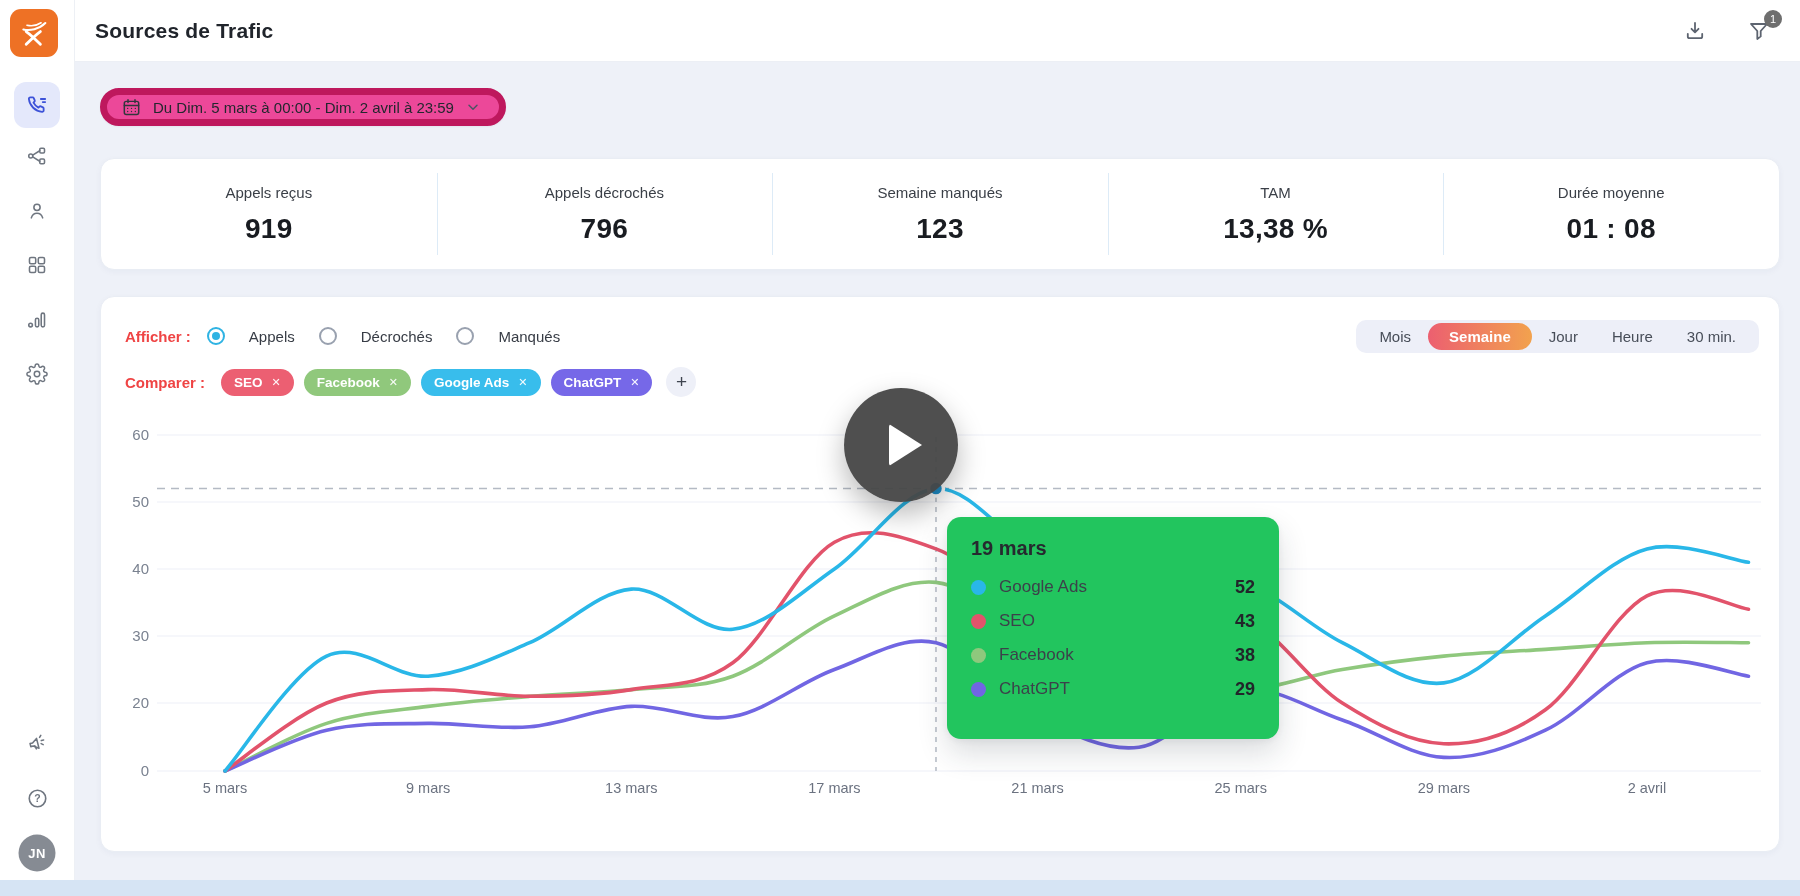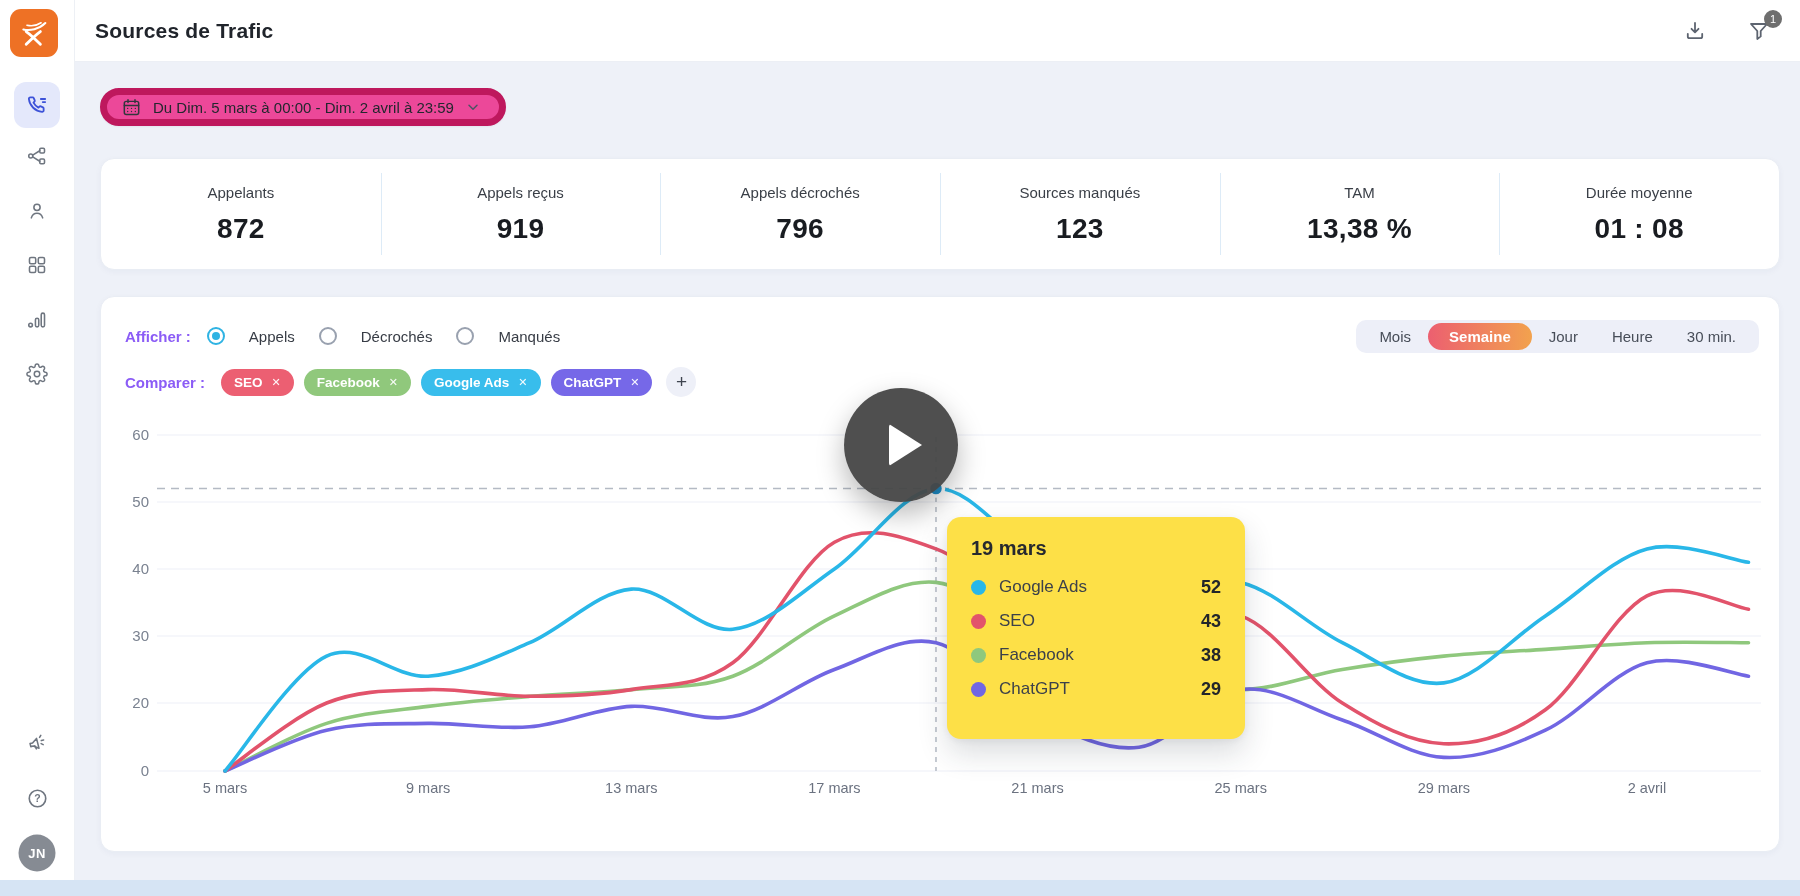--- a/index.html
+++ b/index.html
@@ -41,21 +41,21 @@
   .stat-cell { flex:1; display:flex; flex-direction:column; align-items:center; justify-content:center; gap:12px; position:relative; }
   .stat-cell + .stat-cell::before { content:""; position:absolute; left:0; top:14px; bottom:14px; width:1px; background:#ddebf7; }
   .stat-label { font-size:15px; color:#3a3f47; }
   .stat-value { font-size:28px; font-weight:600; color:#191c21; letter-spacing:.3px; }
 
   
   .chart-card { position:absolute; left:25px; top:234px; width:1680px; height:556px; background:#fff;
     border:1px solid #e9edf4; border-radius:14px; box-shadow:0 2px 6px rgba(23,43,99,.04); }
   .controls-row { position:absolute; left:24px; right:20px; top:22px; height:34px;
     display:flex; align-items:center; z-index:3; }
-  .group-label { font-size:15px; font-weight:bold; color:#8b5cf6; margin-right:16px; }
+  .group-label { font-size:15px; font-weight:bold; color:#ef4444; margin-right:16px; }
   .radio-group { display:flex; align-items:center; gap:24px; }
   .radio-item { display:flex; align-items:center; gap:24px; cursor:pointer; }
   .radio-dot { width:18px; height:18px; border-radius:50%; border:2px solid #99a1af; background:#fff; position:relative; }
   .radio-dot.checked { border-color:#2fb3e3; }
   .radio-dot.checked::after { content:""; position:absolute; inset:3px; border-radius:50%; background:#2fb3e3; }
   .radio-text { font-size:15px; color:#373c45; }
 
   .segmented { margin-left:auto; background:#edeff8; border-radius:10px; padding:3px 6px;
     display:flex; align-items:center; }
   .seg-item { padding:4px 17px; font-size:15px; color:#474d58; border-radius:14px; cursor:pointer; white-space:nowrap;text-align:right; }
@@ -70,21 +70,21 @@
     font-size:19px; display:flex; align-items:center; justify-content:center; cursor:pointer; }
 
   .chart-svg { position:absolute; inset:0; z-index:1; }
 
   .play-btn { position:absolute; left:743px; top:91px; width:114px; height:114px; border-radius:50%;
     background:rgba(70,70,70,.95); box-shadow:0 12px 28px rgba(0,0,0,.28); z-index:4;
     display:flex; align-items:center; justify-content:center; cursor:pointer; }
   .play-tri { width:0; height:0; border-top:21px solid transparent; border-bottom:21px solid transparent;
     border-left:33px solid #fff; margin-left:9px; border-radius:3px; }
 
-  .tooltip { position:absolute; left:846px; top:220px; width:298px; height:222px; background:#fde047;
+  .tooltip { position:absolute; left:846px; top:220px; width:332px; height:222px; background:#22c55e;
     border-radius:14px; box-shadow:0 14px 30px rgba(30,41,59,.16), 0 2px 6px rgba(30,41,59,.06);
     padding:20px 24px 14px 24px; z-index:5; }
   .tt-title { font-size:20px; font-weight:600; color:#26292f; margin-bottom:10px; }
   .tt-row { display:flex; align-items:center; gap:13px; padding:6.5px 0; }
   .tt-dot { width:15px; height:15px; border-radius:50%; flex:none; }
   .tt-name { flex:1; font-size:17px; color:#3c414a; }
   .tt-value { font-size:18px; font-weight:600; color:#22252a; }
 
   .bottom-strip { position:absolute; left:0; top:880px; width:1800px; height:16px; background:#d6e4f4; z-index:8; }
 
@@ -232,33 +232,29 @@
     <span>Du Dim. 5 mars à 00:00 - Dim. 2 avril à 23:59</span>
     <span>
       <svg class="ic" width="16" height="16" viewBox="0 0 24 24" fill="none" stroke="#4b5563" stroke-width="2.2" stroke-linecap="round" stroke-linejoin="round">
         <path d="M6 9.5l6 6 6-6"></path>
       </svg>
     </span>
   </div>
 
   <div class="stats-card">
       <div class="stat-cell">
-        <div class="stat-label">Appelants</div>
-        <div class="stat-value">872</div>
-      </div>
-      <div class="stat-cell">
         <div class="stat-label">Appels reçus</div>
         <div class="stat-value">919</div>
       </div>
       <div class="stat-cell">
         <div class="stat-label">Appels décrochés</div>
         <div class="stat-value">796</div>
       </div>
       <div class="stat-cell">
-        <div class="stat-label">Sources manqués</div>
+        <div class="stat-label">Semaine manqués</div>
         <div class="stat-value">123</div>
       </div>
       <div class="stat-cell">
         <div class="stat-label">TAM</div>
         <div class="stat-value">13,38 %</div>
       </div>
       <div class="stat-cell">
         <div class="stat-label">Durée moyenne</div>
         <div class="stat-value">01 : 08</div>
       </div>

